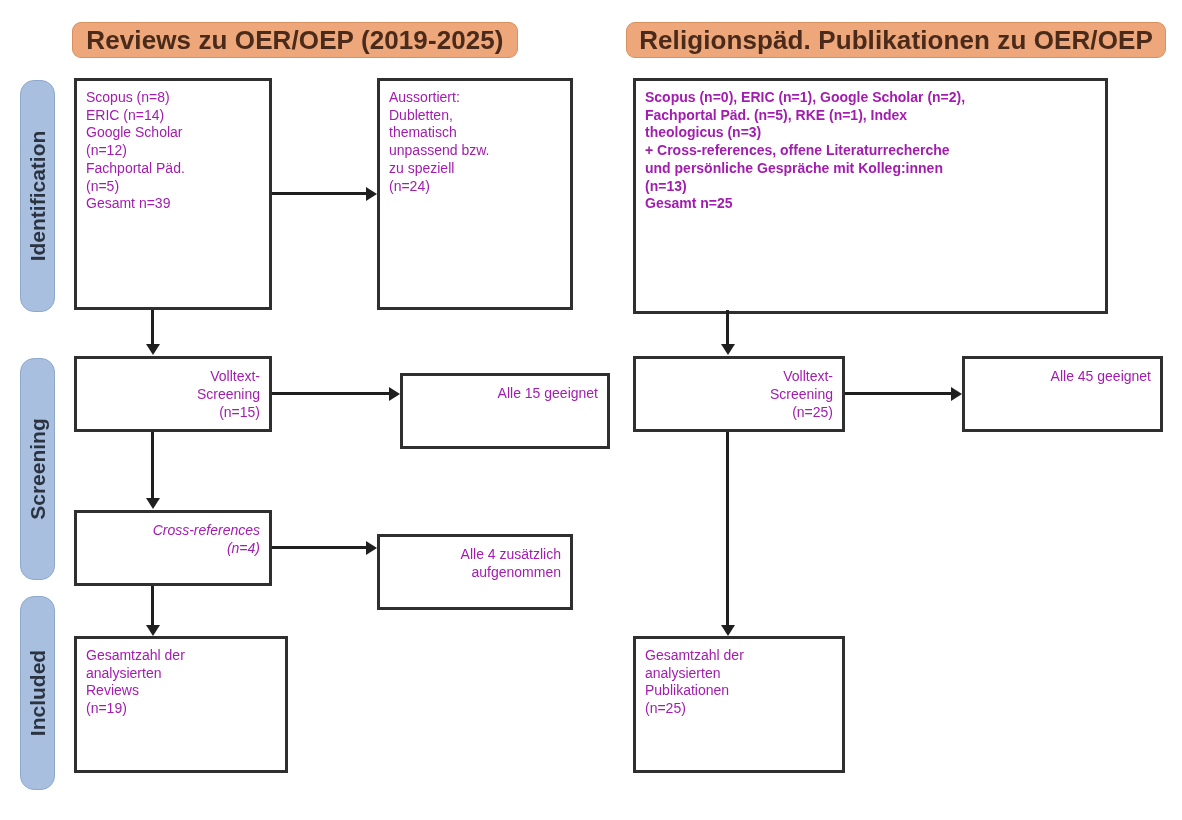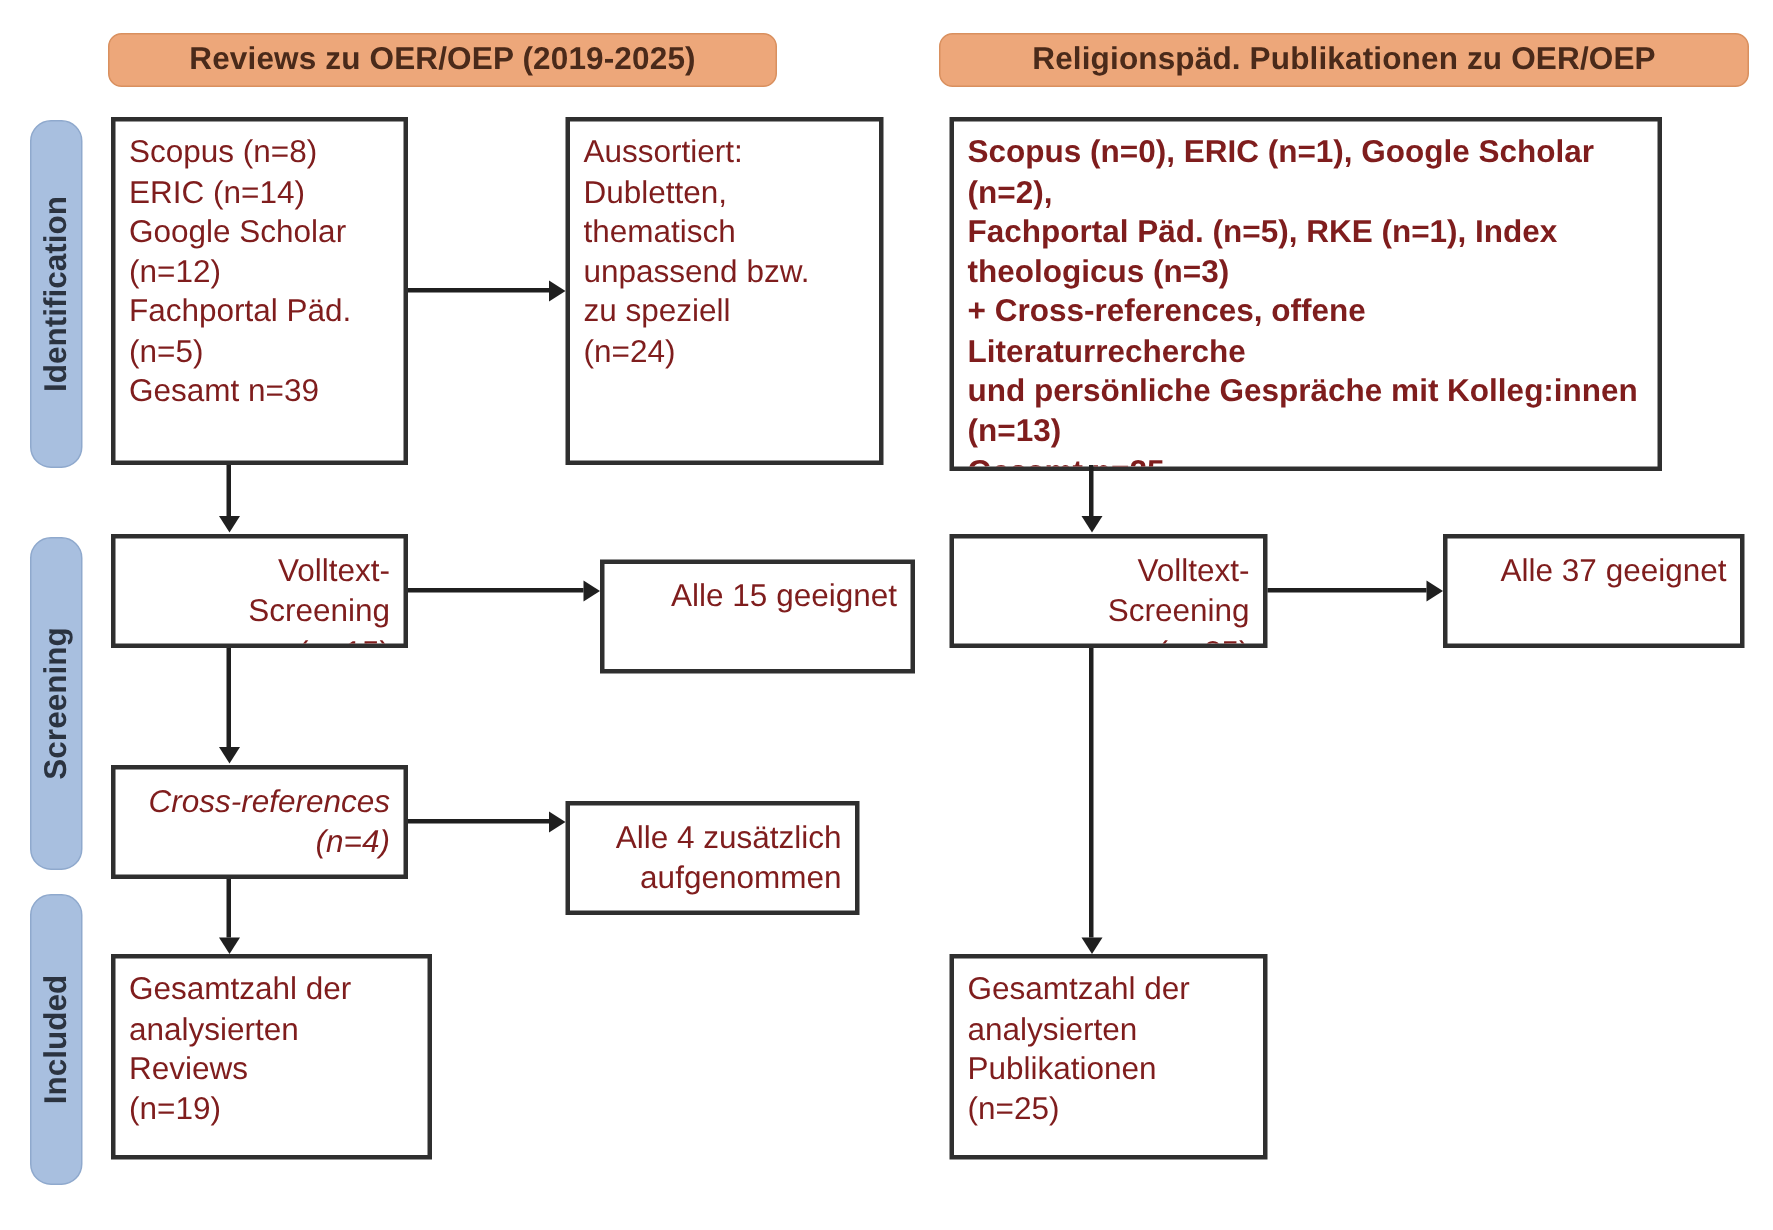--- a/index.html
+++ b/index.html
@@ -14,21 +14,21 @@
   #stage{position:absolute;left:0;top:0;width:1182px;height:820px;}
 
   
   .colhead{
     position:absolute;
     background:#eda77a;
     border:1px solid #d9905f;
     border-radius:9px;
     color:#4a2a1a;
     font-weight:bold;
-    font-size:21px;
+    font-size:26px;
     letter-spacing:.1px;
     display:flex;align-items:center;justify-content:center;
     text-align:center;
     box-sizing:border-box;
   }
   #colhead-left{left:72px;top:22px;width:446px;height:36px;}
   #colhead-right{left:626px;top:22px;width:540px;height:36px;}
 
   
   .stagepill{
@@ -52,30 +52,30 @@
   #pill-screening{left:20px;top:358px;width:35px;height:222px;}
   #pill-included{left:20px;top:596px;width:35px;height:194px;}
 
   
   .fbox{
     position:absolute;
     background:#ffffff;
     border:3px solid #2f2f2f;
     box-sizing:border-box;
     padding:8px 9px 6px 9px;
-    font-size:21px;
+    font-size:14px;
     line-height:1.265;
-    color:#7f1d1d;
+    color:#a21caf;
     white-space:pre-line;
     overflow:hidden;
   }
   .fbox.compact{line-height:1.30;text-align:right;}
 
   #box-id-left     {left:74px; top:78px;  width:198px; height:232px;}
-  #box-id-excluded {left:377px;top:78px;  width:212px; height:232px;}
+  #box-id-excluded {left:377px;top:78px;  width:196px; height:232px;}
   #box-scr-left    {left:74px; top:356px; width:198px; height:76px;}
   #box-scr-left-out{left:400px;top:356px; width:210px; height:76px;margin-top:17px;}
   #box-cross       {left:74px; top:510px; width:198px; height:76px;font-style:italic;}
   #box-cross-out   {left:377px;top:534px; width:196px; height:76px;}
   #box-inc-left    {left:74px; top:636px; width:214px; height:137px;}
 
   #box-id-right    {left:633px;top:78px;  width:475px; height:236px;font-weight:bold;}
   #box-scr-right   {left:633px;top:356px; width:212px; height:76px;}
   #box-scr-right-out{left:962px;top:356px;width:201px; height:76px;}
   #box-inc-right   {left:633px;top:636px; width:212px; height:137px;}
@@ -155,21 +155,21 @@
 theologicus (n=3)
 + Cross-references, offene Literaturrecherche
 und persönliche Gespräche mit Kolleg:innen
 (n=13)
 Gesamt n=25</div>
 
   <div class="fbox compact" id="box-scr-right">Volltext-
 Screening
 (n=25)</div>
 
-  <div class="fbox compact" id="box-scr-right-out">Alle 37 geeignet</div>
+  <div class="fbox compact" id="box-scr-right-out">Alle 45 geeignet</div>
 
   <div class="fbox" id="box-inc-right">Gesamtzahl der
 analysierten
 Publikationen
 (n=25)</div>
 
   <div class="hline" style="left:272px;top:192px;width:94px;"></div>
   <div class="arrow-right" style="left:366px;top:186.5px;"></div>
 
   <div class="vline" style="left:151px;top:310px;height:34px;"></div>

